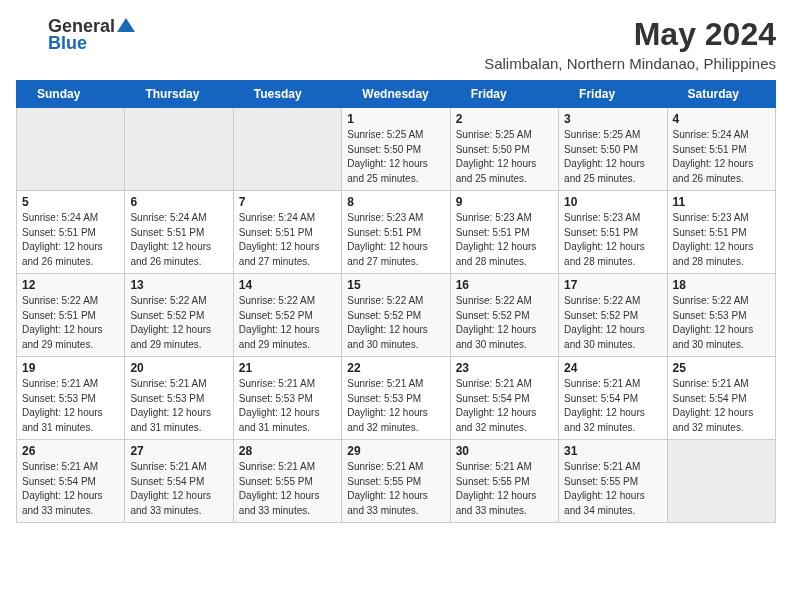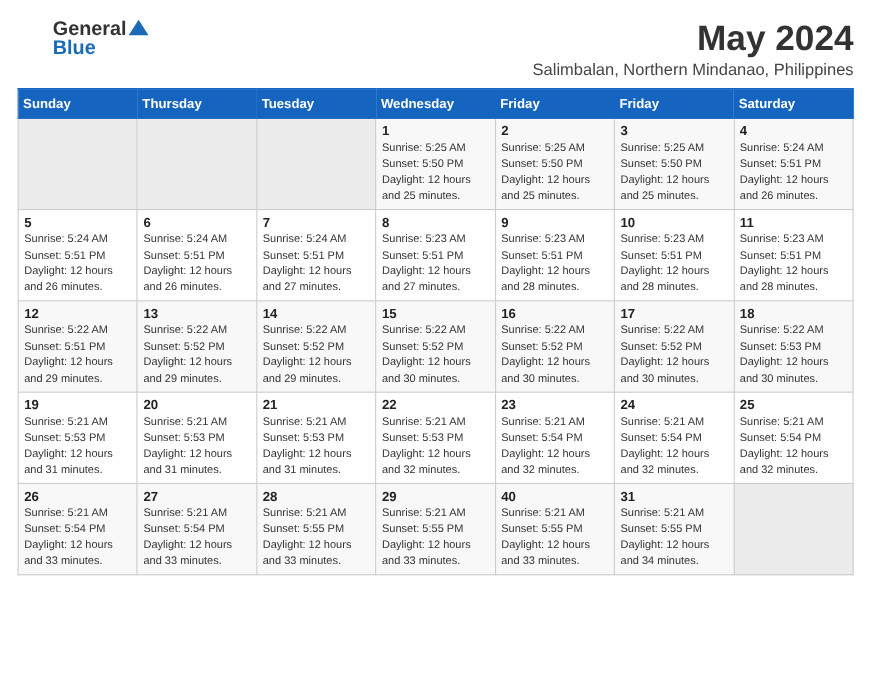--- a/index.html
+++ b/index.html
@@ -40,21 +40,21 @@
       margin-top: 2px;
     }
     .calendar {
       width: 100%;
       border-collapse: collapse;
       font-size: 11px;
     }
     .calendar thead th {
       background: #1565c0;
       color: #fff;
-      padding: 6px 4px;
+      padding: 6px 20px;
       text-align: left;
       font-size: 12px;
       font-weight: bold;
       border: 1px solid #1565c0;
     }
     .calendar tbody td {
       border: 1px solid #ccc;
       vertical-align: top;
       padding: 4px 5px;
       width: calc(100% / 7);
@@ -238,21 +238,21 @@
         </td>
         <td>
           <span class="day-number">28</span>
           <div class="day-info">Sunrise: 5:21 AM<br>Sunset: 5:55 PM<br>Daylight: 12 hours<br>and 33 minutes.</div>
         </td>
         <td>
           <span class="day-number">29</span>
           <div class="day-info">Sunrise: 5:21 AM<br>Sunset: 5:55 PM<br>Daylight: 12 hours<br>and 33 minutes.</div>
         </td>
         <td>
-          <span class="day-number">40</span>
+          <span class="day-number">30</span>
           <div class="day-info">Sunrise: 5:21 AM<br>Sunset: 5:55 PM<br>Daylight: 12 hours<br>and 33 minutes.</div>
         </td>
         <td>
           <span class="day-number">31</span>
           <div class="day-info">Sunrise: 5:21 AM<br>Sunset: 5:55 PM<br>Daylight: 12 hours<br>and 34 minutes.</div>
         </td>
         <td class="empty-cell"></td>
       </tr>
     </tbody>
 </table>

